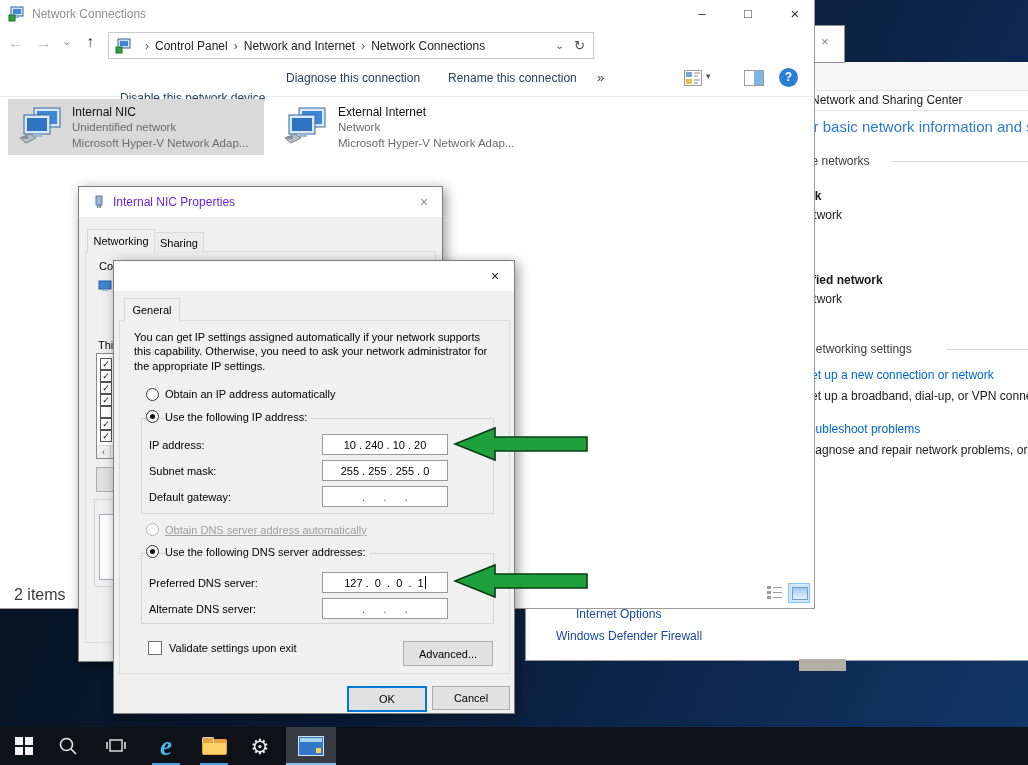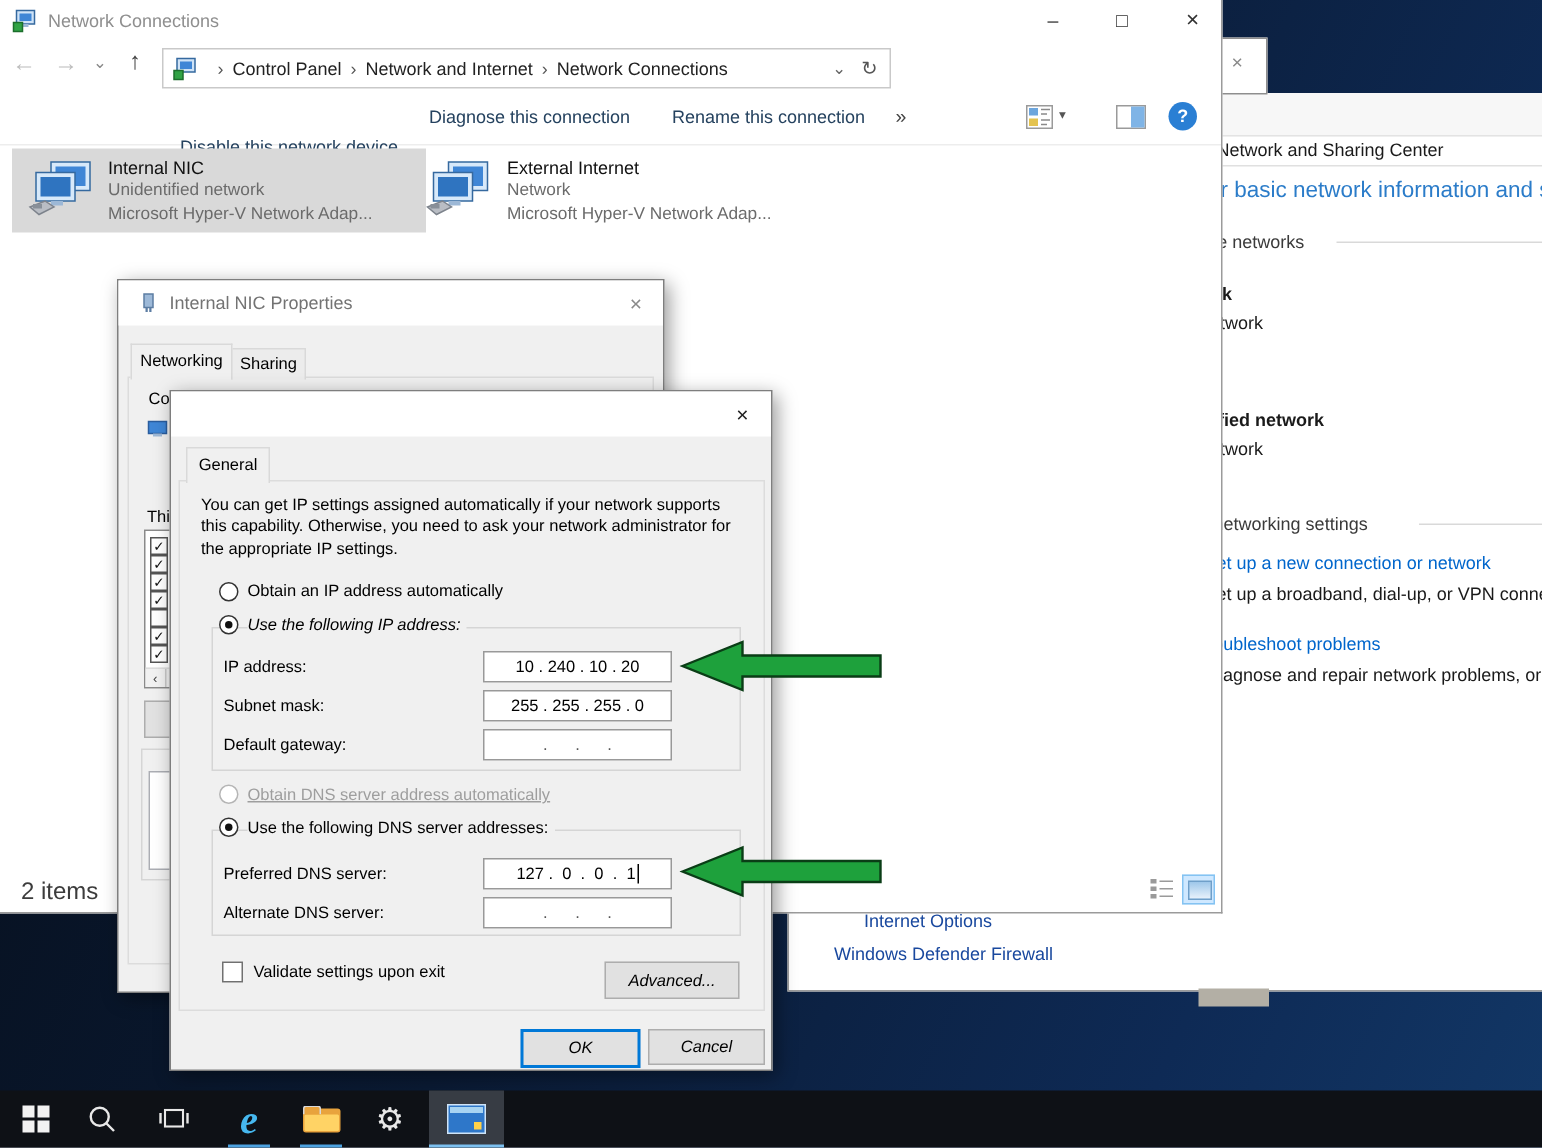--- a/index.html
+++ b/index.html
@@ -47,21 +47,21 @@
   .tabpage{position:absolute;border:1px solid #dcdcdc;background:#f0f0f0;}
   .radio{position:absolute;width:11px;height:11px;border:1px solid #333;border-radius:50%;background:#fff;}
   .radio.sel::after{content:"";display:block;width:5px;height:5px;margin:3px;border-radius:50%;background:#111;}
   .radio.dis{border-color:#b5b5b5;}
   .checkbox{position:absolute;width:12px;height:12px;border:1px solid #707070;background:#fff;}
   .ipbox{position:absolute;width:124px;height:19px;background:#fff;border:1px solid #999;
     font-size:11px;color:#000;display:flex;align-items:center;justify-content:center;}
   .groupbox{position:absolute;border:1px solid #d5d5d5;}
   .radiorow-mask{position:absolute;background:#f0f0f0;padding-right:4px;}
   .btn{position:absolute;background:#e1e1e1;border:1px solid #adadad;font-size:11px;color:#000;
-    display:flex;align-items:center;justify-content:center;font-style:italic;}
+    display:flex;align-items:center;justify-content:center;}
   .btn.default{border:2px solid #0078d7;}
   .caret{display:inline-block;width:1px;height:13px;background:#000;margin-left:1px;vertical-align:middle;}
   
   .lrow-cb{position:absolute;left:3px;width:10px;height:10px;border:1px solid #555;background:#fff;
     font-size:9px;line-height:10px;text-align:center;color:#111;}
   
   #nsc{left:525px;top:62px;width:513px;height:598px;background:#fff;border-left:1px solid #9b9b9b;border-bottom:1px solid #9b9b9b;z-index:1;overflow:hidden;}
   .nsc-blue{color:#0066cc;font-size:12px;}
   .nsc-dark{color:#1a1a1a;font-size:12px;}
   .nsc-side{color:#19489e;font-size:12px;}
@@ -154,21 +154,21 @@
       <line x1="10" y1="13" x2="14" y2="13" stroke="#8a8a8a"></line>
     </svg>
     <span class="abs" style="left:706px;top:10px;font-size:9px;color:#555;">▾</span>
     <svg class="abs" style="left:744px;top:9px;" width="20" height="16" viewBox="0 0 20 16">
       <rect x="0.5" y="0.5" width="19" height="15" fill="#fff" stroke="#9a9a9a"></rect>
       <rect x="10" y="1" width="9" height="14" fill="#7fb4e6"></rect>
     </svg>
     <span class="abs" style="left:779px;top:7px;width:19px;height:19px;border-radius:50%;background:#2a7fd4;color:#fff;font-size:12px;font-weight:bold;text-align:center;line-height:19px;">?</span>
   </div>
 
-  <div class="abs" style="left:8px;top:99px;width:256px;height:56px;background:#d9d9d9;padding-left:20px;">
+  <div class="abs" style="left:8px;top:99px;width:256px;height:56px;background:#d9d9d9;">
     <svg class="abs" style="left:10px;top:7px;" width="46" height="42" viewBox="0 0 46 42">
       <rect x="16" y="2" width="26" height="19" fill="#d7e9fa" stroke="#35699f"></rect>
       <rect x="19" y="5" width="20" height="13" fill="#3f86d6"></rect>
       <rect x="6" y="9" width="26" height="19" fill="#d7e9fa" stroke="#35699f"></rect>
       <rect x="9" y="12" width="20" height="13" fill="#2f74c0"></rect>
       <rect x="16" y="28" width="8" height="3" fill="#9db8d6"></rect>
       <path d="M2 32 l10 -4 6 4 -10 5 z" fill="#b9bdc4" stroke="#7d838c"></path>
       <rect x="4" y="30" width="6" height="3" fill="#888f98"></rect>
     </svg>
     <span class="abs nowrap" style="left:64px;top:6px;font-size:12px;color:#111;">Internal NIC</span>
@@ -205,21 +205,21 @@
 </div>
 
 <div class="abs dlg" style="left:78px;top:186px;width:363px;height:474px;z-index:4;">
   <div class="dlg-title">
     <svg class="abs" style="left:13px;top:8px;" width="14" height="14" viewBox="0 0 14 14">
       <rect x="4" y="1" width="6" height="9" fill="#9db9d8" stroke="#5c7folk" stroke-width="0"></rect>
       <rect x="4" y="1" width="6" height="9" fill="#9db9d8" stroke="#5c7da3"></rect>
       <rect x="5" y="10" width="1.5" height="3" fill="#5c7da3"></rect>
       <rect x="7.5" y="10" width="1.5" height="3" fill="#5c7da3"></rect>
     </svg>
-    <span class="abs nowrap" style="left:34px;top:8px;font-size:12px;color:#737373;">Internal NIC Properties</span>
+    <span class="abs nowrap" style="left:34px;top:8px;font-size:12px;color:#6d28d9;">Internal NIC Properties</span>
     <span class="dlg-close" style="left:332px;color:#8a8a8a;">×</span>
   </div>
   <div class="tab" style="left:8px;top:42px;width:66px;height:23px;line-height:23px;">Networking</div>
   <div class="tab inactive" style="left:75px;top:45px;width:48px;height:20px;line-height:20px;">Sharing</div>
   <div class="tabpage" style="left:6px;top:64px;width:349px;height:390px;"></div>
   <span class="abs nowrap dtext" style="left:20px;top:73px;">Connect using:</span>
   <svg class="abs" style="left:19px;top:93px;" width="14" height="12" viewBox="0 0 14 12">
     <rect x="1" y="1" width="12" height="8" fill="#3f86d6" stroke="#2a5d9e"></rect>
     <rect x="4" y="9" width="6" height="2" fill="#9db8d6"></rect>
   </svg>
@@ -249,21 +249,21 @@
   <div class="tab" style="left:10px;top:37px;width:54px;height:23px;line-height:23px;">General</div>
   <div class="tabpage" style="left:5px;top:59px;width:389px;height:352px;"></div>
 
   <div class="abs dtext" style="left:20px;top:69px;width:356px;line-height:1.3;">You can get IP settings assigned automatically if your network supports this capability. Otherwise, you need to ask your network administrator for the appropriate IP settings.</div>
 
   <span class="radio" style="left:32px;top:127px;"></span>
   <span class="abs nowrap dtext" style="left:51px;top:127px;">Obtain an IP address automatically</span>
 
   <div class="groupbox" style="left:27px;top:157px;width:351px;height:94px;"></div>
   <span class="radio sel" style="left:32px;top:149px;z-index:2;"></span>
-  <span class="abs nowrap dtext radiorow-mask" style="left:51px;top:150px;z-index:2;font-style:italic;">Use the following IP address:</span>
+  <span class="abs nowrap dtext radiorow-mask" style="left:51px;top:150px;z-index:2;">Use the following IP address:</span>
 
   <span class="abs nowrap dtext" style="left:35px;top:178px;">IP address:</span>
   <div class="ipbox" style="left:208px;top:173px;">
       <span>10 . 240 . 10 . 20</span>
     </div>
   <span class="abs nowrap dtext" style="left:35px;top:204px;">Subnet mask:</span>
   <div class="ipbox" style="left:208px;top:199px;">
       <span>255 . 255 . 255 . 0</span>
     </div>
   <span class="abs nowrap dtext" style="left:35px;top:230px;">Default gateway:</span>

